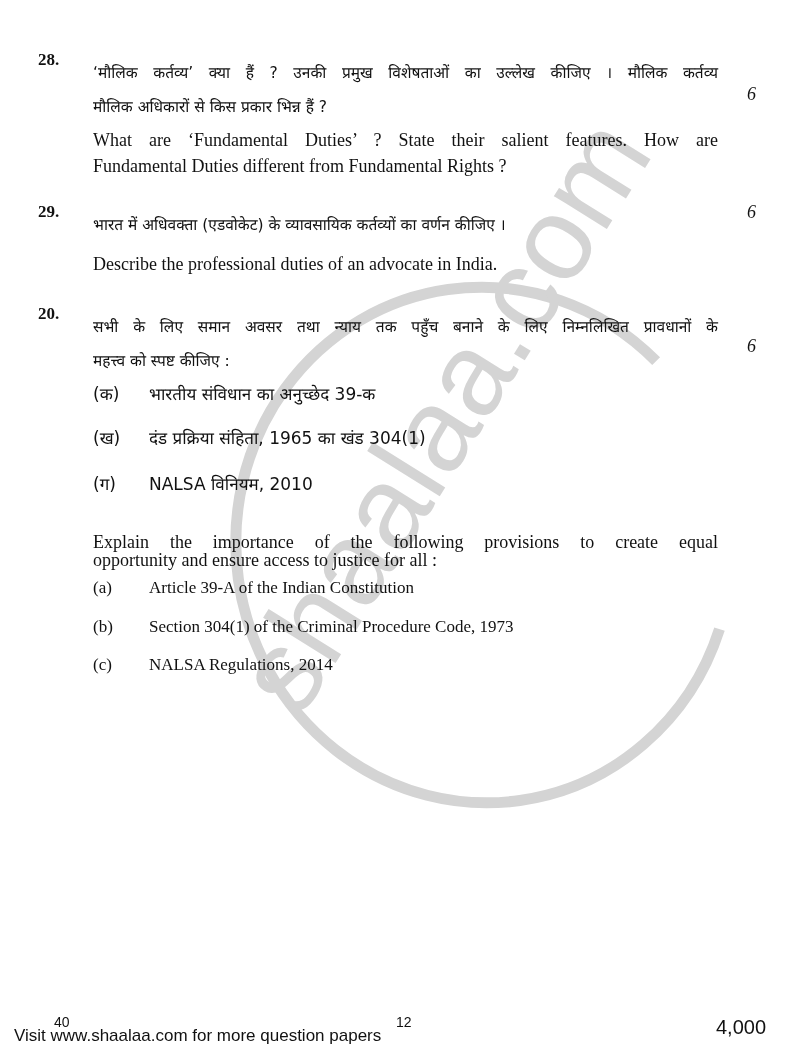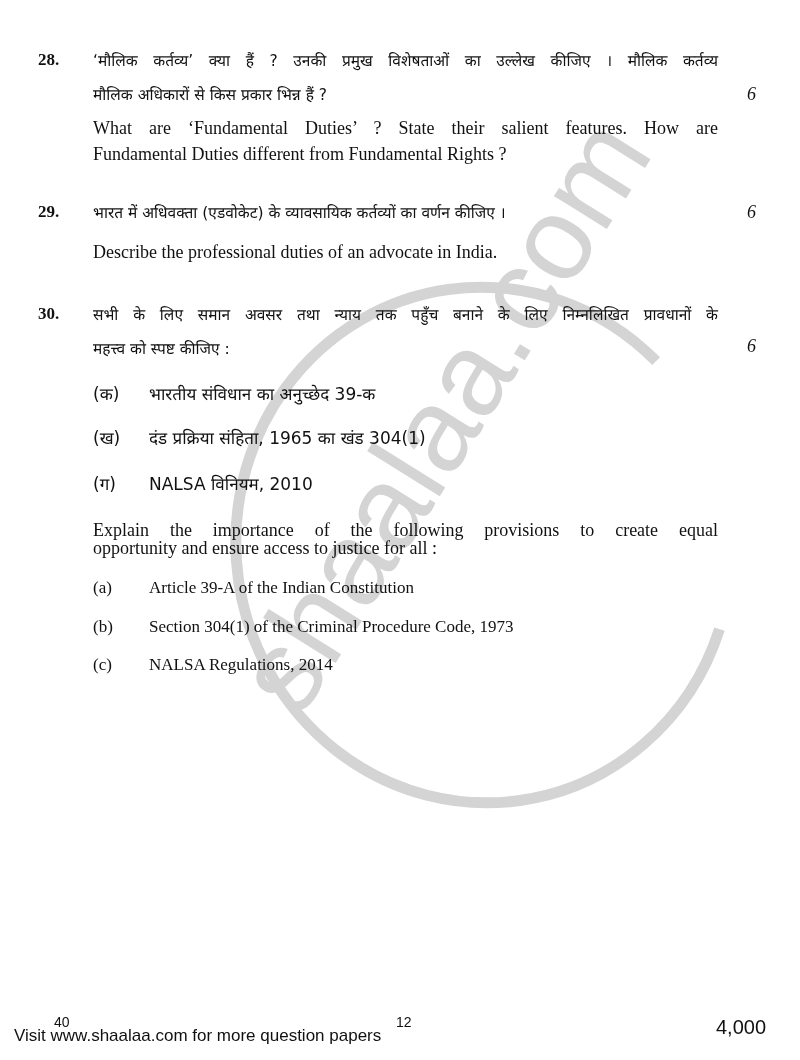--- a/index.html
+++ b/index.html
@@ -37,20 +37,21 @@
       left: 38px;
       font-weight: bold;
       font-size: 17px;
       font-family: "Liberation Serif", "DejaVu Serif", serif;
     }
     .line {
       position: absolute;
       left: 93px;
       font-size: 16px;
       white-space: nowrap;
+      margin-top: 12px;
     }
     .hindi {
       font-family: "DejaVu Sans", "Liberation Sans", sans-serif;
       font-size: 15.5px;
     }
     .eng {
       font-family: "Liberation Serif", "DejaVu Serif", serif;
       font-size: 18px;
     }
     .justify {
@@ -103,21 +104,21 @@
   </section>
 
   <section>
     <div class="q-num" style="top:202px">29.</div>
     <div class="line hindi" style="top:201px">भारत में अधिवक्ता (एडवोकेट) के व्यावसायिक कर्तव्यों का वर्णन कीजिए ।</div>
     <div class="marks" style="top:202px">6</div>
     <div class="line eng" style="top:242px">Describe the professional duties of an advocate in India.</div>
   </section>
 
   <section>
-    <div class="q-num" style="top:304px">30.</div>
+    <div class="q-num" style="top:304px">20.</div>
     <div class="line hindi justify" style="top:303px">सभी के लिए समान अवसर तथा न्याय तक पहुँच बनाने के लिए निम्नलिखित प्रावधानों के</div>
     <div class="line hindi" style="top:337px">महत्त्व को स्पष्ट कीजिए :</div>
     <div class="marks" style="top:336px">6</div>
 
     <div>
       <div class="sub-label hindi" style="top:382px">(क)</div>
       <div class="sub-text hindi" style="top:382px">भारतीय संविधान का अनुच्छेद 39-क</div>
       <div class="sub-label hindi" style="top:426px">(ख)</div>
       <div class="sub-text hindi" style="top:426px">दंड प्रक्रिया संहिता, 1965 का खंड 304(1)</div>
       <div class="sub-label hindi" style="top:472px">(ग)</div>

